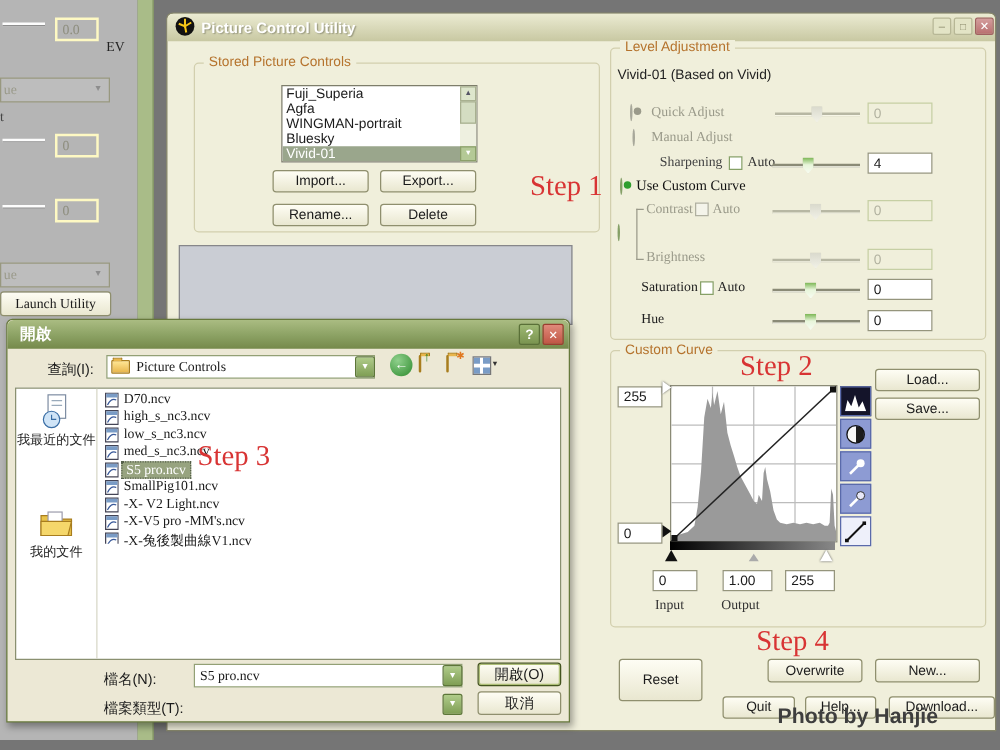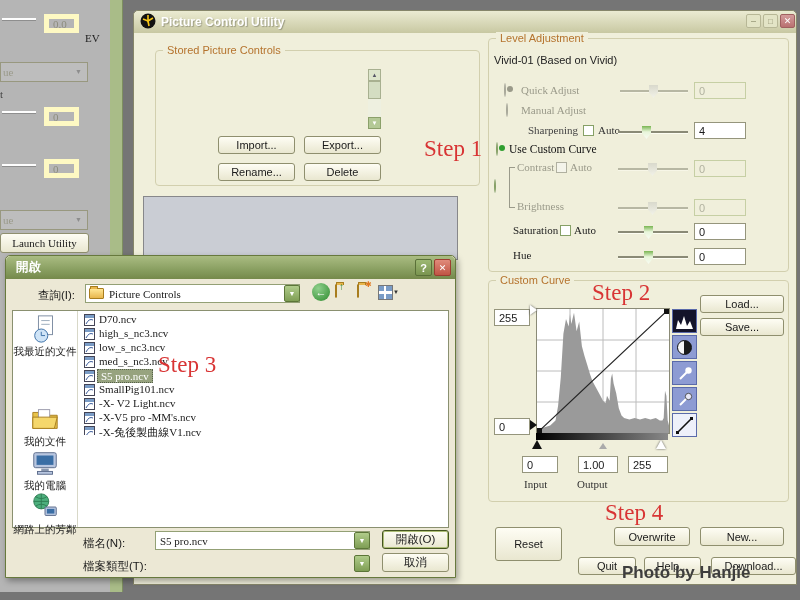--- a/index.html
+++ b/index.html
@@ -7,21 +7,21 @@
           font-family:"Liberation Sans",sans-serif;font-size:11px;color:#1a1a1a;}
   .abs{position:absolute;}
   .serif{font-family:"Liberation Serif",serif;}
   
   .btn{background:linear-gradient(180deg,#fefdf4,#e9e7d0);border:1px solid #8f8f6e;border-radius:3px;
        display:flex;align-items:center;justify-content:center;box-sizing:border-box;color:#1a1a1a;}
   .btn.default{border:1px solid #44541f;box-shadow:inset 0 0 0 1px #aebf77;}
   
   .tb{background:#fff;border:1px solid #95957c;box-sizing:border-box;display:flex;align-items:center;padding-left:4px;}
   .tb.dis{background:#f0efdb;border:1px solid #c6cfa4;color:#b2b2a0;}
-  .tb.gdis{background:#b5b5b5;border:5px solid #fef9c3;color:#8d8d7d;text-align:center;}
+  .tb.gdis{background:#b5b5b5;border:2px solid #fef9c3;color:#8d8d7d;text-align:center;}
   
   .group{border:1px solid #d2cfae;border-radius:4px;box-sizing:border-box;}
   .grouplabel{position:absolute;background:#f0efdb;padding:0 4px;color:#b5732d;font-size:11px;}
   
   .track{height:2px;background:#8a8a76;border-bottom:1px solid #fdfdf2;}
   .track.dis{opacity:.55;}
   .thumb{width:9px;height:13px;clip-path:polygon(0 0,100% 0,100% 58%,50% 100%,0 58%);
          background:linear-gradient(180deg,#79b551,#e8f5da 45%,#f8fcf2);filter:drop-shadow(0 0 1px #5a7a42);}
   .thumb.dis{background:linear-gradient(180deg,#d9d9cc,#f2f2e8);filter:drop-shadow(0 0 1px #9a9a8a);}
   .wline{height:2px;background:#fdfdfd;border-bottom:1px solid #8e8e8e;}
@@ -83,20 +83,27 @@
     <path d="M8 8 L3 6 M8 8 L9 13" stroke="#f5c518" stroke-width="1.6" fill="none"></path>
   </svg>
   <div class="abs" style="left:161px;top:15px;font-size:12px;font-weight:bold;color:#fff;text-shadow:1px 1px 1px #9a9a80;">Picture Control Utility</div>
   <div class="abs winbtn" style="left:746px;top:14px;width:15px;height:14px;background:#e3e4c6;border:1px solid #b7b796;color:#8a8a6a;font-size:9px;">–</div>
   <div class="abs winbtn" style="left:763px;top:14px;width:15px;height:14px;background:#e3e4c6;border:1px solid #b7b796;color:#8a8a6a;font-size:8px;">□</div>
   <div class="abs winbtn" style="left:780px;top:14px;width:15px;height:14px;background:linear-gradient(180deg,#d49c9c,#b97070);border:1px solid #a06060;color:#fff;font-size:9px;">✕</div>
 
   
   <div class="abs group" style="left:155px;top:50px;width:325px;height:136px;"></div>
   <div class="abs grouplabel" style="left:163px;top:44px;">Stored Picture Controls</div>
+  <div class="abs" style="left:225px;top:68px;width:157px;height:62px;background:#fff;border:1px solid #7d7d6a;box-sizing:border-box;overflow:hidden;">
+    <div style="height:12px;padding-left:3px;">Fuji_Superia</div>
+    <div style="height:12px;padding-left:3px;">Agfa</div>
+    <div style="height:12px;padding-left:3px;">WINGMAN-portrait</div>
+    <div style="height:12px;padding-left:3px;">Bluesky</div>
+    <div style="height:12px;padding-left:3px;background:#9aa68c;color:#fff;width:141px;">Vivid-01</div>
+  </div>
   <div class="abs" style="left:368px;top:69px;width:13px;height:60px;background:#eef0e0;">
     <div style="height:12px;background:#dde6cc;border:1px solid #a8b090;box-sizing:border-box;text-align:center;font-size:6px;color:#556;line-height:11px;">▲</div>
     <div style="height:18px;background:#d4ddc2;border:1px solid #a8b090;box-sizing:border-box;"></div>
     <div style="position:absolute;bottom:0;width:13px;height:12px;background:#b4c996;border:1px solid #8ba06a;box-sizing:border-box;text-align:center;font-size:6px;color:#fff;line-height:11px;">▼</div>
   </div>
   <div class="abs btn" style="left:218px;top:136px;width:77px;height:18px;">Import...</div>
   <div class="abs btn" style="left:304px;top:136px;width:77px;height:18px;">Export...</div>
   <div class="abs btn" style="left:218px;top:163px;width:77px;height:18px;">Rename...</div>
   <div class="abs btn" style="left:304px;top:163px;width:77px;height:18px;">Delete</div>
 
@@ -275,38 +282,20 @@
       </svg>
     <span class="sidelabel">我最近的文件</span>
   </div>
   <div class="abs sideitem" style="left:14px;top:404px;width:62px;z-index:4;">
     <svg width="30" height="30" viewBox="0 0 32 32">
         <path d="M3 9 h10 l2 3 h14 v14 H3 z" fill="#e8c34a" stroke="#a87d1e"></path>
         <rect x="9" y="6" width="12" height="10" fill="#fff" stroke="#99a"></rect>
         <path d="M3 14 h26 l-3 12 H3 z" fill="#f5d76b" stroke="#a87d1e"></path>
       </svg>
     <span class="sidelabel">我的文件</span>
-  </div>
-  <div class="abs sideitem" style="left:14px;top:448px;width:62px;z-index:4;">
-    <svg width="30" height="30" viewBox="0 0 32 32">
-        <rect x="4" y="5" width="24" height="16" rx="2" fill="#b8c6e0" stroke="#5a6a8a"></rect>
-        <rect x="7" y="8" width="18" height="10" fill="#3a6ea5"></rect>
-        <rect x="12" y="22" width="8" height="3" fill="#8a98b0"></rect>
-        <rect x="8" y="25" width="16" height="3" fill="#b8c6e0" stroke="#5a6a8a"></rect>
-      </svg>
-    <span class="sidelabel">我的電腦</span>
-  </div>
-  <div class="abs sideitem" style="left:14px;top:492px;width:62px;z-index:4;">
-    <svg width="30" height="30" viewBox="0 0 32 32">
-        <circle cx="12" cy="10" r="8" fill="#4caf7d" stroke="#2e7d52"></circle>
-        <path d="M4 10 h16 M12 2 v16 M6 5 q6 4 12 0 M6 15 q6 -4 12 0" stroke="#2e7d52" fill="none"></path>
-        <rect x="16" y="16" width="12" height="9" rx="1" fill="#b8c6e0" stroke="#5a6a8a"></rect>
-        <rect x="18" y="18" width="8" height="5" fill="#3a6ea5"></rect>
-      </svg>
-    <span class="sidelabel">網路上的芳鄰</span>
   </div>
 
   
   <svg class="abs" style="left:84px;top:314px;z-index:4;" width="11" height="121" viewBox="0 0 11 121">
     <g id="fi">
         <rect x="0.5" y="0.5" width="10" height="11" fill="#fff" stroke="#445"></rect>
         <rect x="1" y="1" width="9" height="3" fill="#7a9cc6"></rect>
         <path d="M2 10 Q5 4 9 6" stroke="#3a5a9a" fill="none"></path>
       </g>
     <use href="#fi" y="14"></use>

